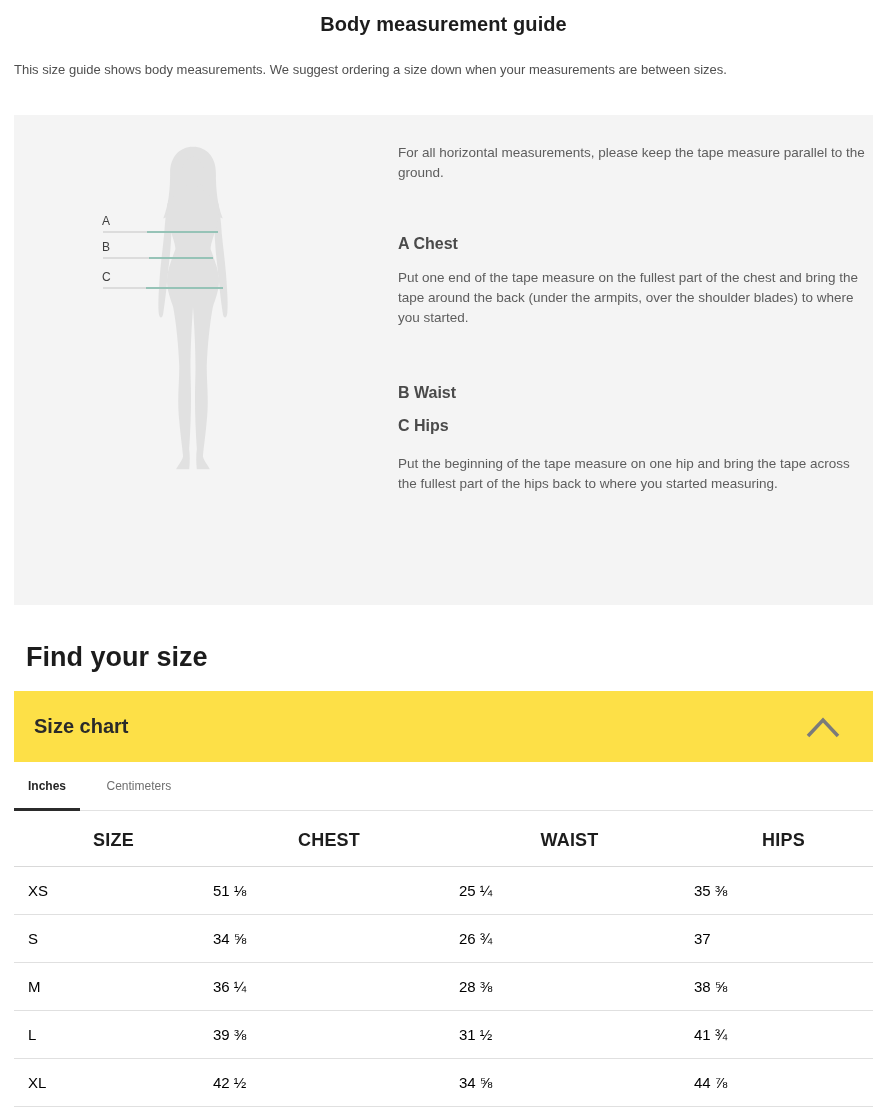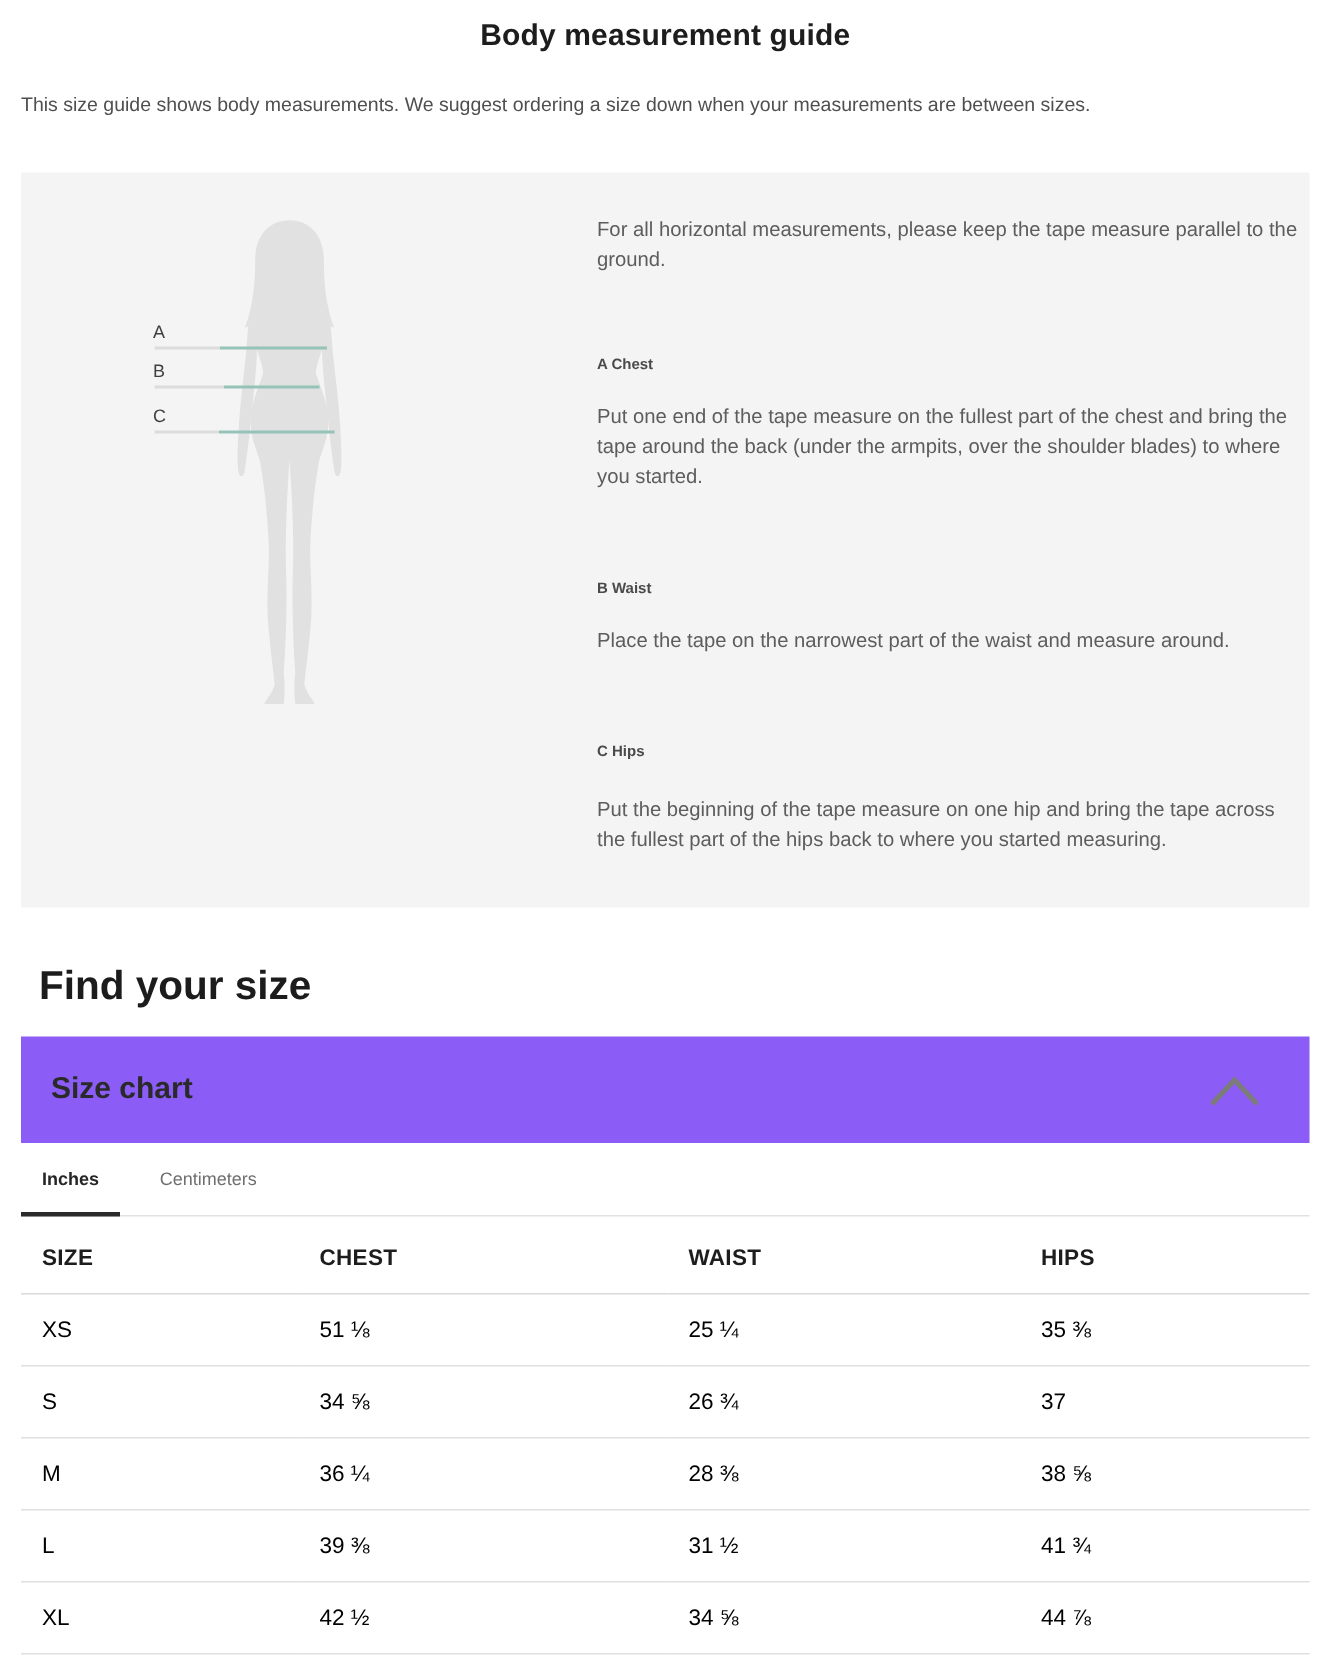--- a/index.html
+++ b/index.html
@@ -51,35 +51,35 @@
     background: linear-gradient(to right, #dcdcdc 0 36%, #96c3b7 36% 100%); }
 
   .guide-text {
     position: absolute; left: 384px; top: 28px; width: 468px;
   }
   .guide-text p {
     font-size: 13.5px; line-height: 20px; color: #5d5d5d;
   }
   .guide-intro { margin-bottom: 52px; }
   .gsection-label {
-    font-size: 10px; line-height: 17px; font-weight: 700;
+    font-size: 16px; line-height: 17px; font-weight: 700;
     color: #4a4a4a; margin-bottom: 16px;
   }
   .gsection-text { margin-bottom: 56px; }
   .gsection:last-child .gsection-text { margin-bottom: 0; margin-top: 20px; }
 
   
   .find-size-heading {
     margin: 38px 12px 20px;
     font-size: 27px; line-height: 28px; font-weight: 700;
     color: #1c1c1c;
   }
 
   .accordion {
-    height: 71px; background: #8b5cf6;
+    height: 71px; background: #fde047;
     display: flex; align-items: center; justify-content: space-between;
     padding: 0 20px; cursor: pointer;
   }
   .accordion-title {
     font-size: 20px; font-weight: 700; color: #2a2a2a;
   }
   .chevron-up { width: 36px; height: 24px; margin-right: 12px; }
 
   
   .tabs { border-bottom: 1px solid #e2e2e2; }
@@ -96,22 +96,22 @@
   }
   .tab + .tab { margin-left: 8px; text-align: center; }
 
   
   .size-table { width: 100%; border-collapse: collapse; table-layout: fixed; }
   .size-table col.c1 { width: 185px; }
   .size-table col.c2 { width: 246px; }
   .size-table col.c3 { width: 235px; }
   .size-table col.c4 { width: 193px; }
   .size-table th {
-    text-align: left; padding: 19px 0 15px 14px;
-    font-size: 15px; font-weight: 700; color: #1d1d1d;
+    text-align: center; padding: 19px 0 15px 14px;
+    font-size: 18px; font-weight: 700; color: #1d1d1d;
     letter-spacing: 0.2px;
     border-bottom: 1px solid #d9d9d9;
   }
   .size-table td {
     padding: 15px 0 15px 14px;
     font-size: 15px; color: #000000;
     border-bottom: 1px solid #e0e0e0;
   }
 </style>
 </head>
@@ -144,21 +144,20 @@
     <div class="guide-text">
       <p class="guide-intro">For all horizontal measurements, please keep the tape measure parallel to the ground.</p>
 
       <div class="gsection">
         <h3 class="gsection-label">A Chest</h3>
         <p class="gsection-text">Put one end of the tape measure on the fullest part of the chest and bring the tape around the back (under the armpits, over the shoulder blades) to where you started.</p>
       </div>
 
       <div class="gsection">
         <h3 class="gsection-label">B Waist</h3>
-        <p class="gsection-text">Place the tape on the narrowest part of the waist and measure around.</p>
       </div>
 
       <div class="gsection">
         <h3 class="gsection-label">C Hips</h3>
         <p class="gsection-text">Put the beginning of the tape measure on one hip and bring the tape across the fullest part of the hips back to where you started measuring.</p>
       </div>
     </div>
   </div>
 
   <h2 class="find-size-heading">Find your size</h2>

